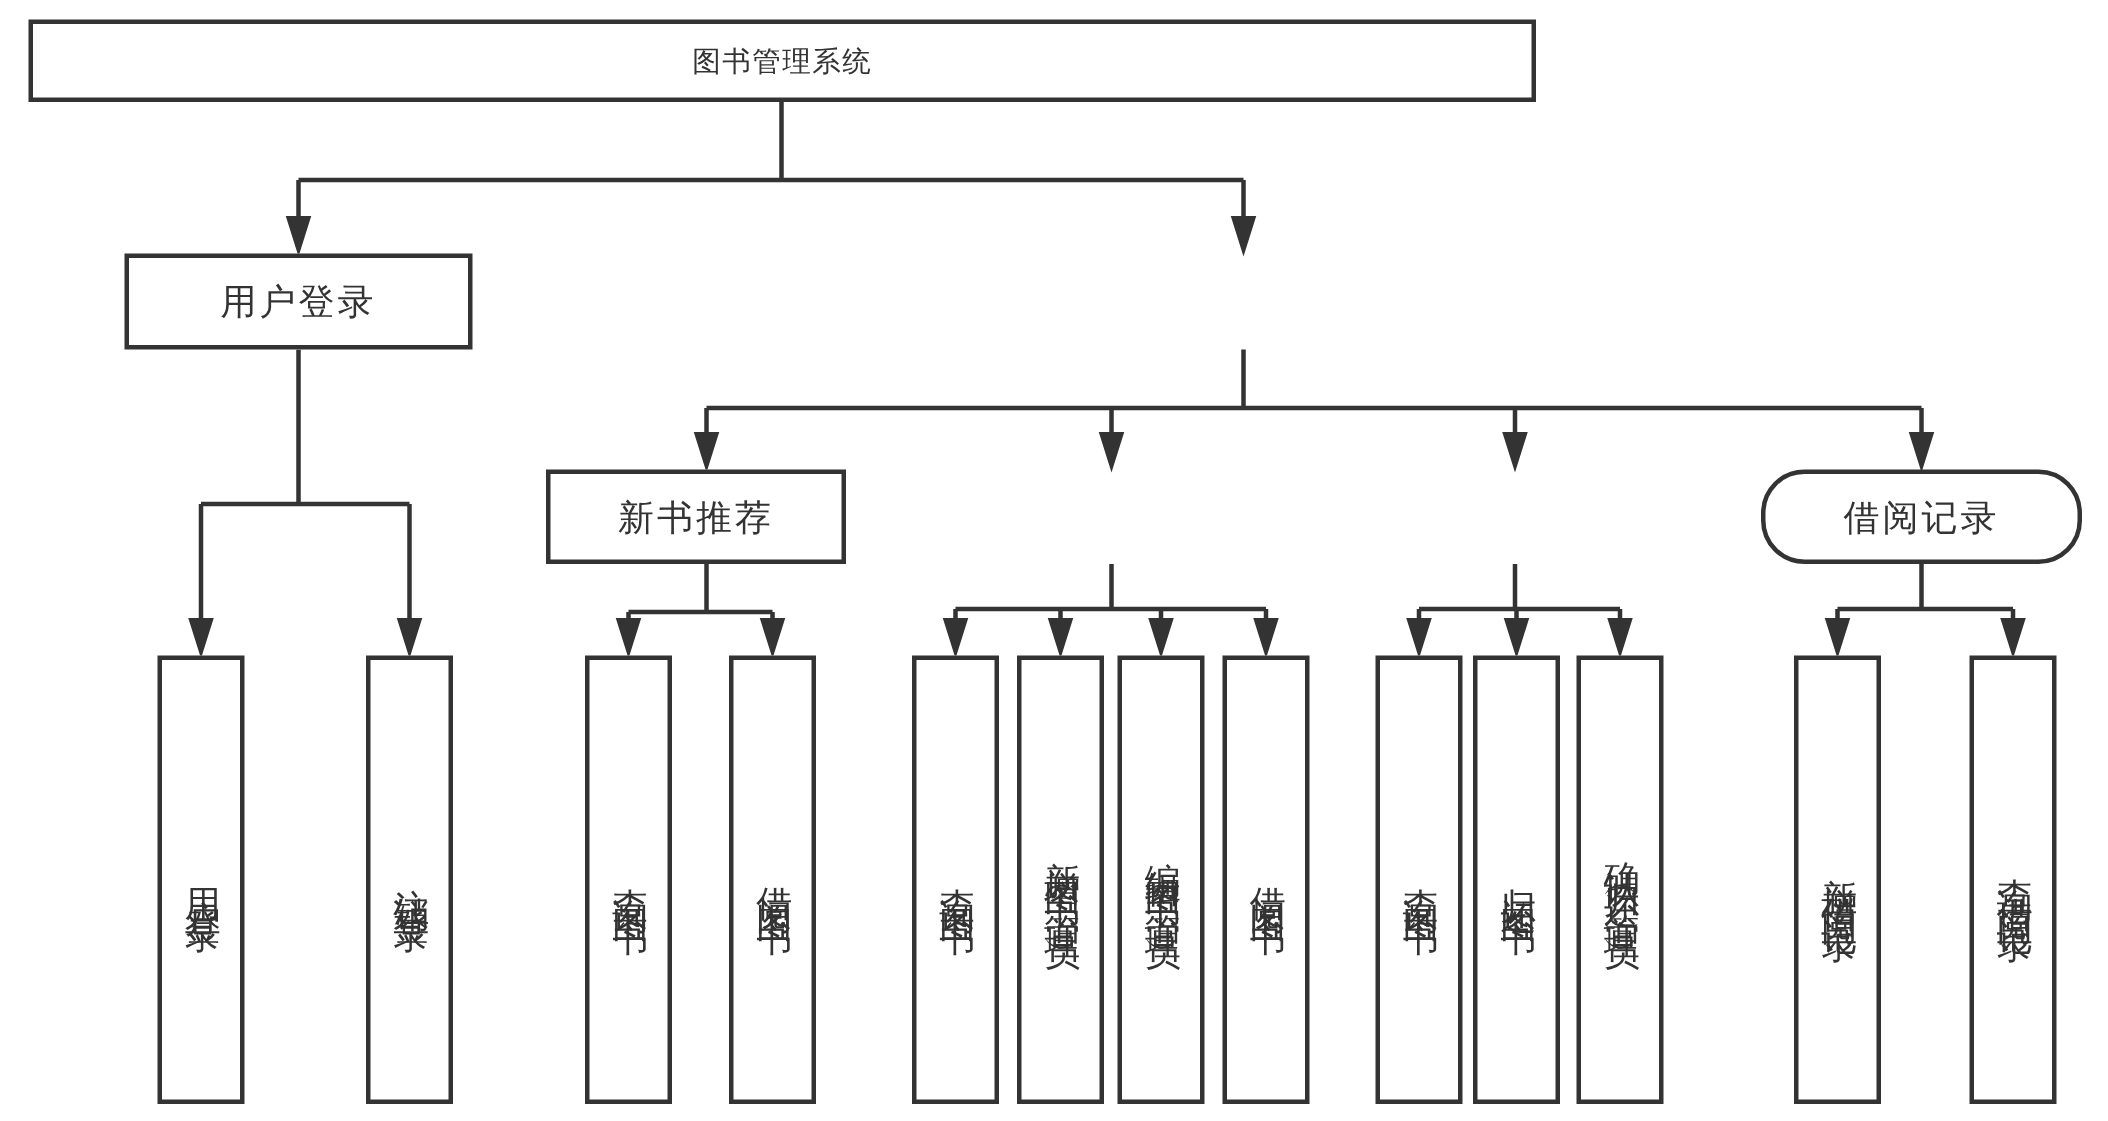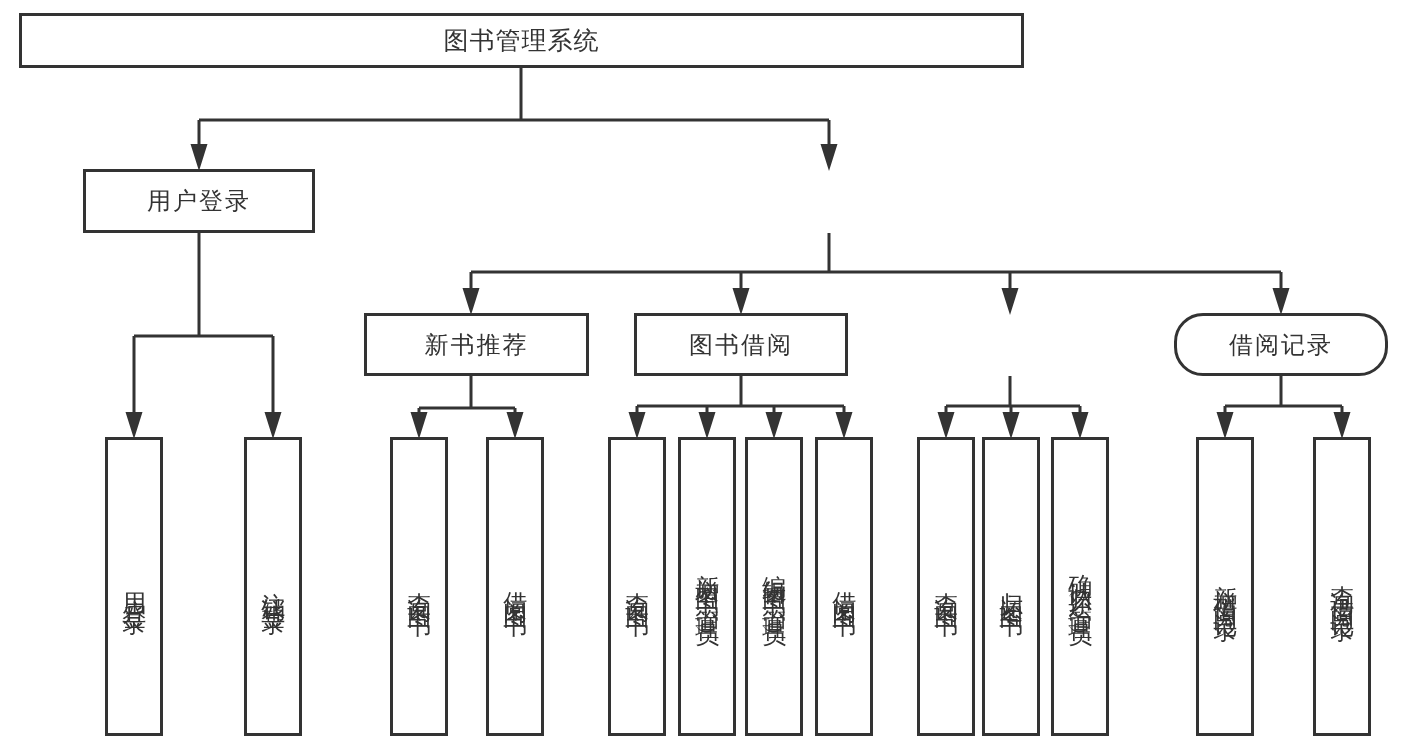--- a/index.html
+++ b/index.html
@@ -27,21 +27,21 @@
     position: absolute;
     background: var(--box-bg, #ffffff);
     border: 3px solid var(--line, #333333);
     color: var(--text, #333333);
     display: flex;
     align-items: center;
     justify-content: center;
     z-index: 2;
   }
   .hbox { font-size: 24px; letter-spacing: 2px; }
-  .hbox.root { font-size: 25px; letter-spacing: 1px; }
+  .hbox.root { font-size: 19px; letter-spacing: 1px; }
   .vbox span {
     writing-mode: vertical-rl;
     text-orientation: mixed;
     font-size: 24px;
     line-height: 1.1;
     letter-spacing: 7px;
   }
   .watermark {
     position: absolute;
     left: 1186px;
@@ -77,22 +77,21 @@
       M765.5 412 h17 L774 439 Z  M835.5 412 h17 L844 439 Z
       M937.5 412 h17 L946 439 Z  M1002.5 412 h17 L1011 439 Z
       M1071.5 412 h17 L1080 439 Z
       M1216.5 412 h17 L1225 439 Z M1333.5 412 h17 L1342 439 Z"></path>
   </svg>
 
   <div class="node hbox root" style="left:19px; top:13px; width:1005px; height:55px;">图书管理系统</div>
 
   <div class="node hbox" style="left:83px; top:169px; width:232px; height:64px;">用户登录</div>
 
-  <div class="node hbox" style="left:364px; top:313px; width:225px; height:63px;">新书推荐</div>
-  <div class="node hbox" style="left:634px; top:313px; width:214px; height:63px;">图书借阅</div>
+  <div class="node hbox" style="left:364px; top:313px; width:200px; height:63px;">新书推荐</div>
   <div class="node hbox" style="left:1174px; top:313px; width:214px; height:63px;border-radius:29px;">借阅记录</div>
 
   <div class="node vbox" style="left:105px; top:437px; width:58px; height:299px;">
     <span>用户登录</span>
   </div>
   <div class="node vbox" style="left:244px; top:437px; width:58px; height:299px;">
     <span>注销登录</span>
   </div>
 
   <div class="node vbox" style="left:390px; top:437px; width:58px; height:299px;">

